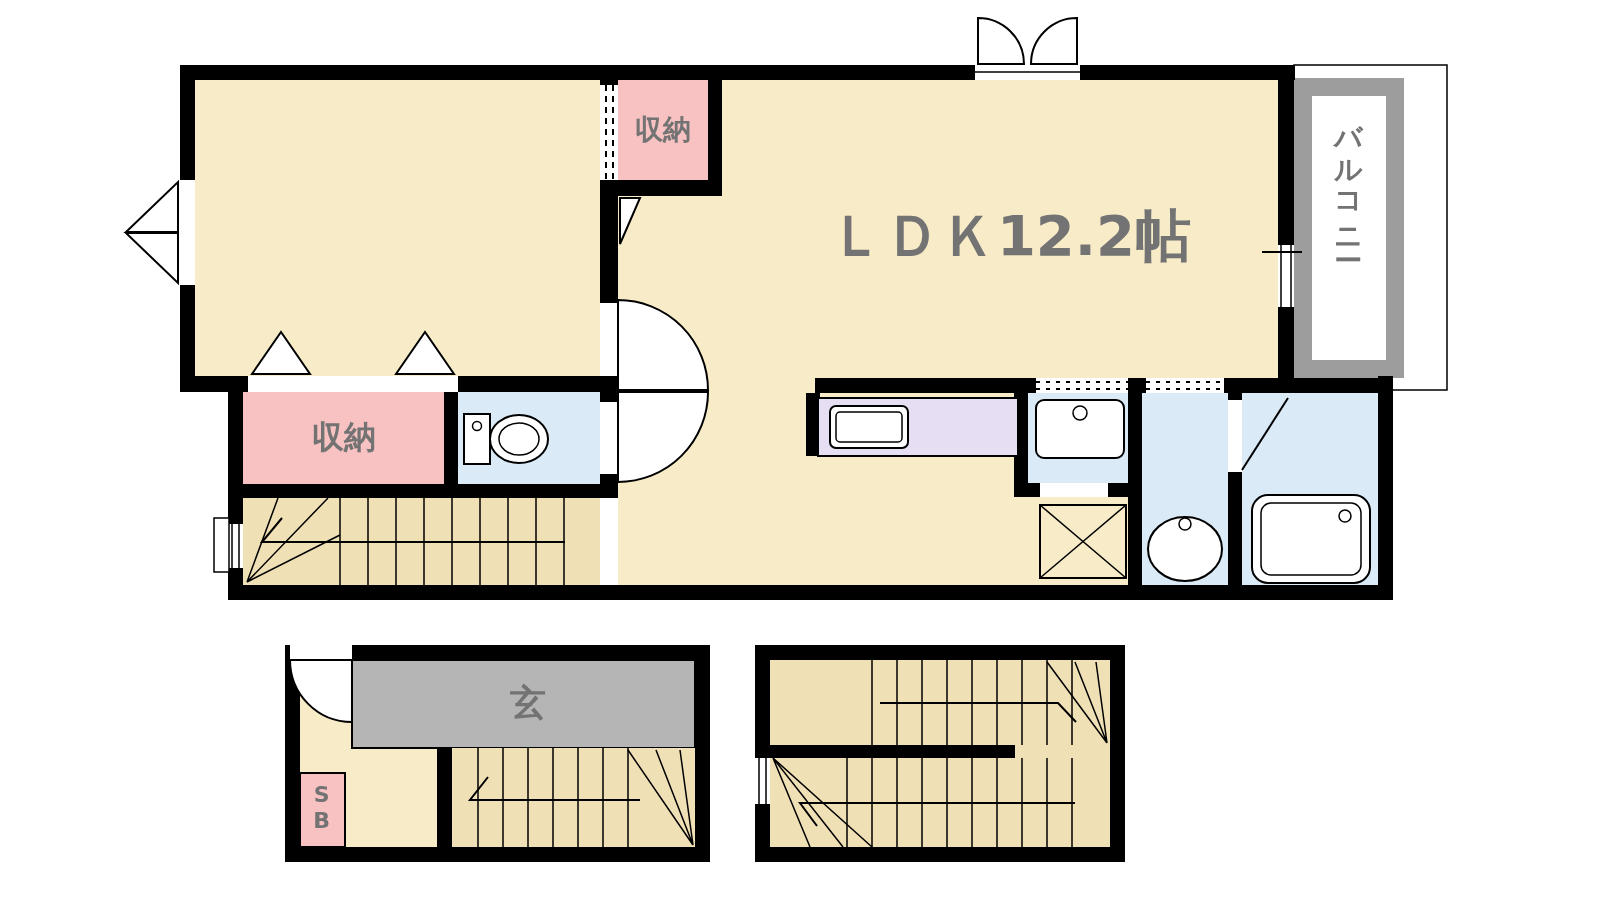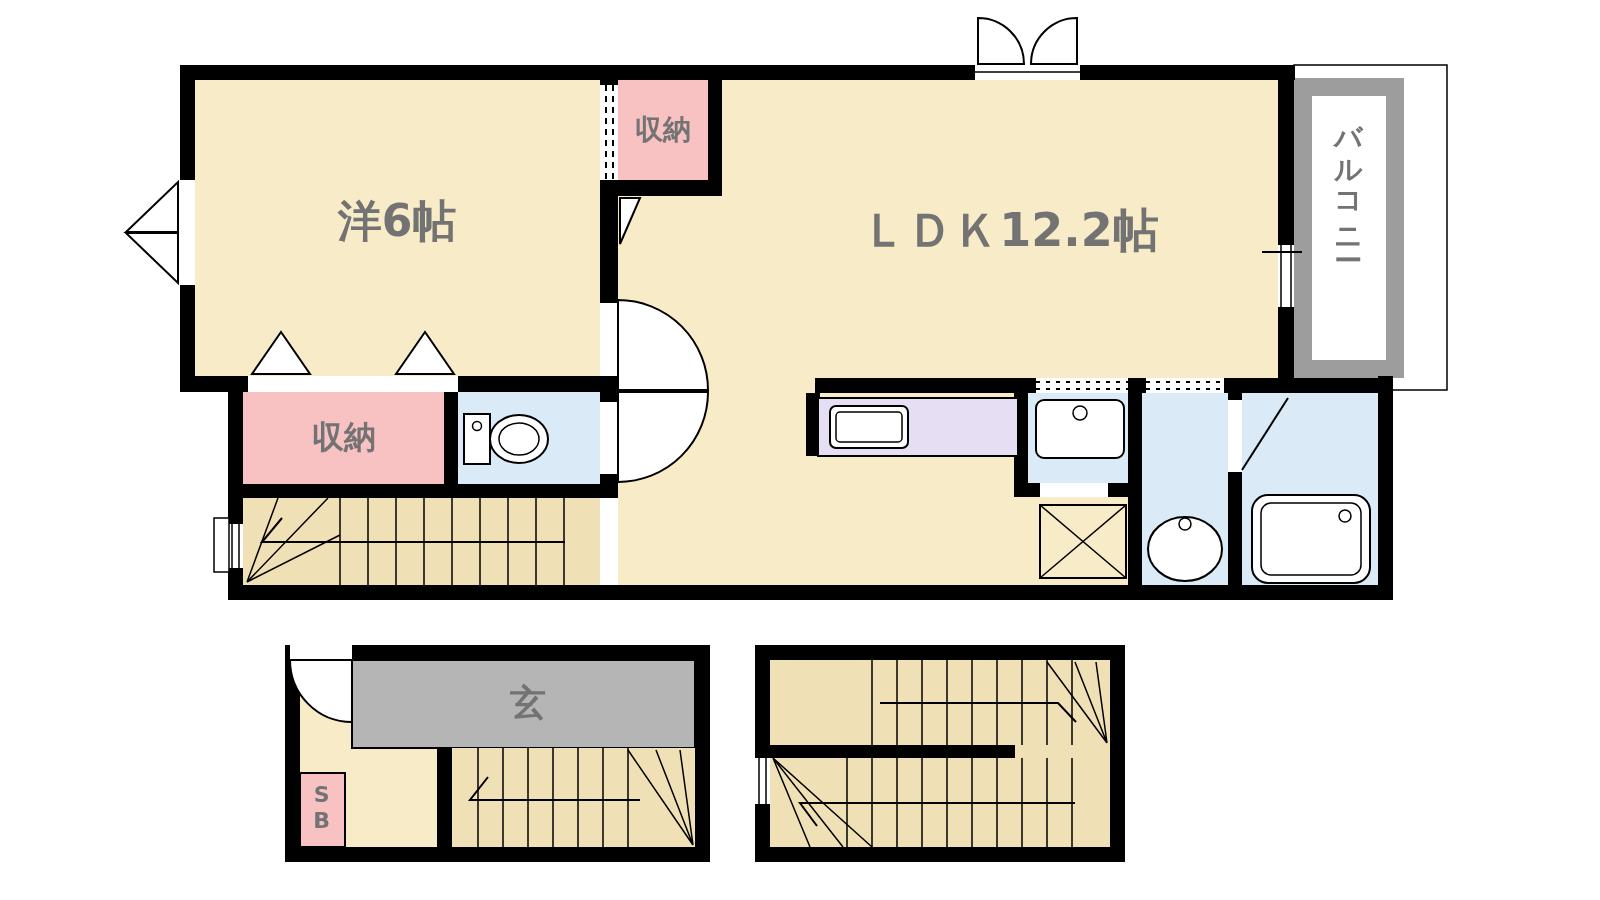--- a/index.html
+++ b/index.html
@@ -169,21 +169,20 @@
     <path d="M872 660V745M897 660V745M922 660V745M947 660V745M972 660V745M997 660V745M1022 660V745M1047 660V745M1072 660V745" class="ln"></path>
     <path d="M1107 743L1047 662M1107 743L1075 662M1107 743L1096 662" class="ln"></path>
     <path d="M880 703H1058L1076 722" class="ln2"></path>
 
     <path d="M847 758V847M872 758V847M897 758V847M922 758V847M947 758V847M972 758V847M997 758V847M1022 758V847M1047 758V847M1072 758V847" class="ln"></path>
     <path d="M773 758L810 847M773 758L843 847M773 758L872 847" class="ln"></path>
     <path d="M1075 803H800L817 826" class="ln2"></path>
   </g>
 </svg>
 
-<div class="lbl" style="left:277px;top:197px;width:240px;font-size:44px;">洋6帖</div>
-<div class="lbl" style="left:790px;top:205px;width:440px;font-size:46px;">ＬＤＫ12.2帖</div>
+<div class="lbl" style="left:790px;top:205px;width:440px;font-size:56px;">ＬＤＫ12.2帖</div>
 <div class="lbl" style="left:613px;top:115px;width:100px;font-size:28px;">収納</div>
 <div class="lbl" style="left:263px;top:420px;width:162px;font-size:32px;">収納</div>
 <div class="lbl vert" style="left:1332px;top:106px;font-size:28px;">バルコニー</div>
 <div class="lbl" style="left:488px;top:683px;width:80px;font-size:36px;">玄</div>
 <div class="lbl vert" style="left:309px;top:782px;font-size:22px;letter-spacing:1px;">SB</div>
 
 </div>
 
 </body></html>

